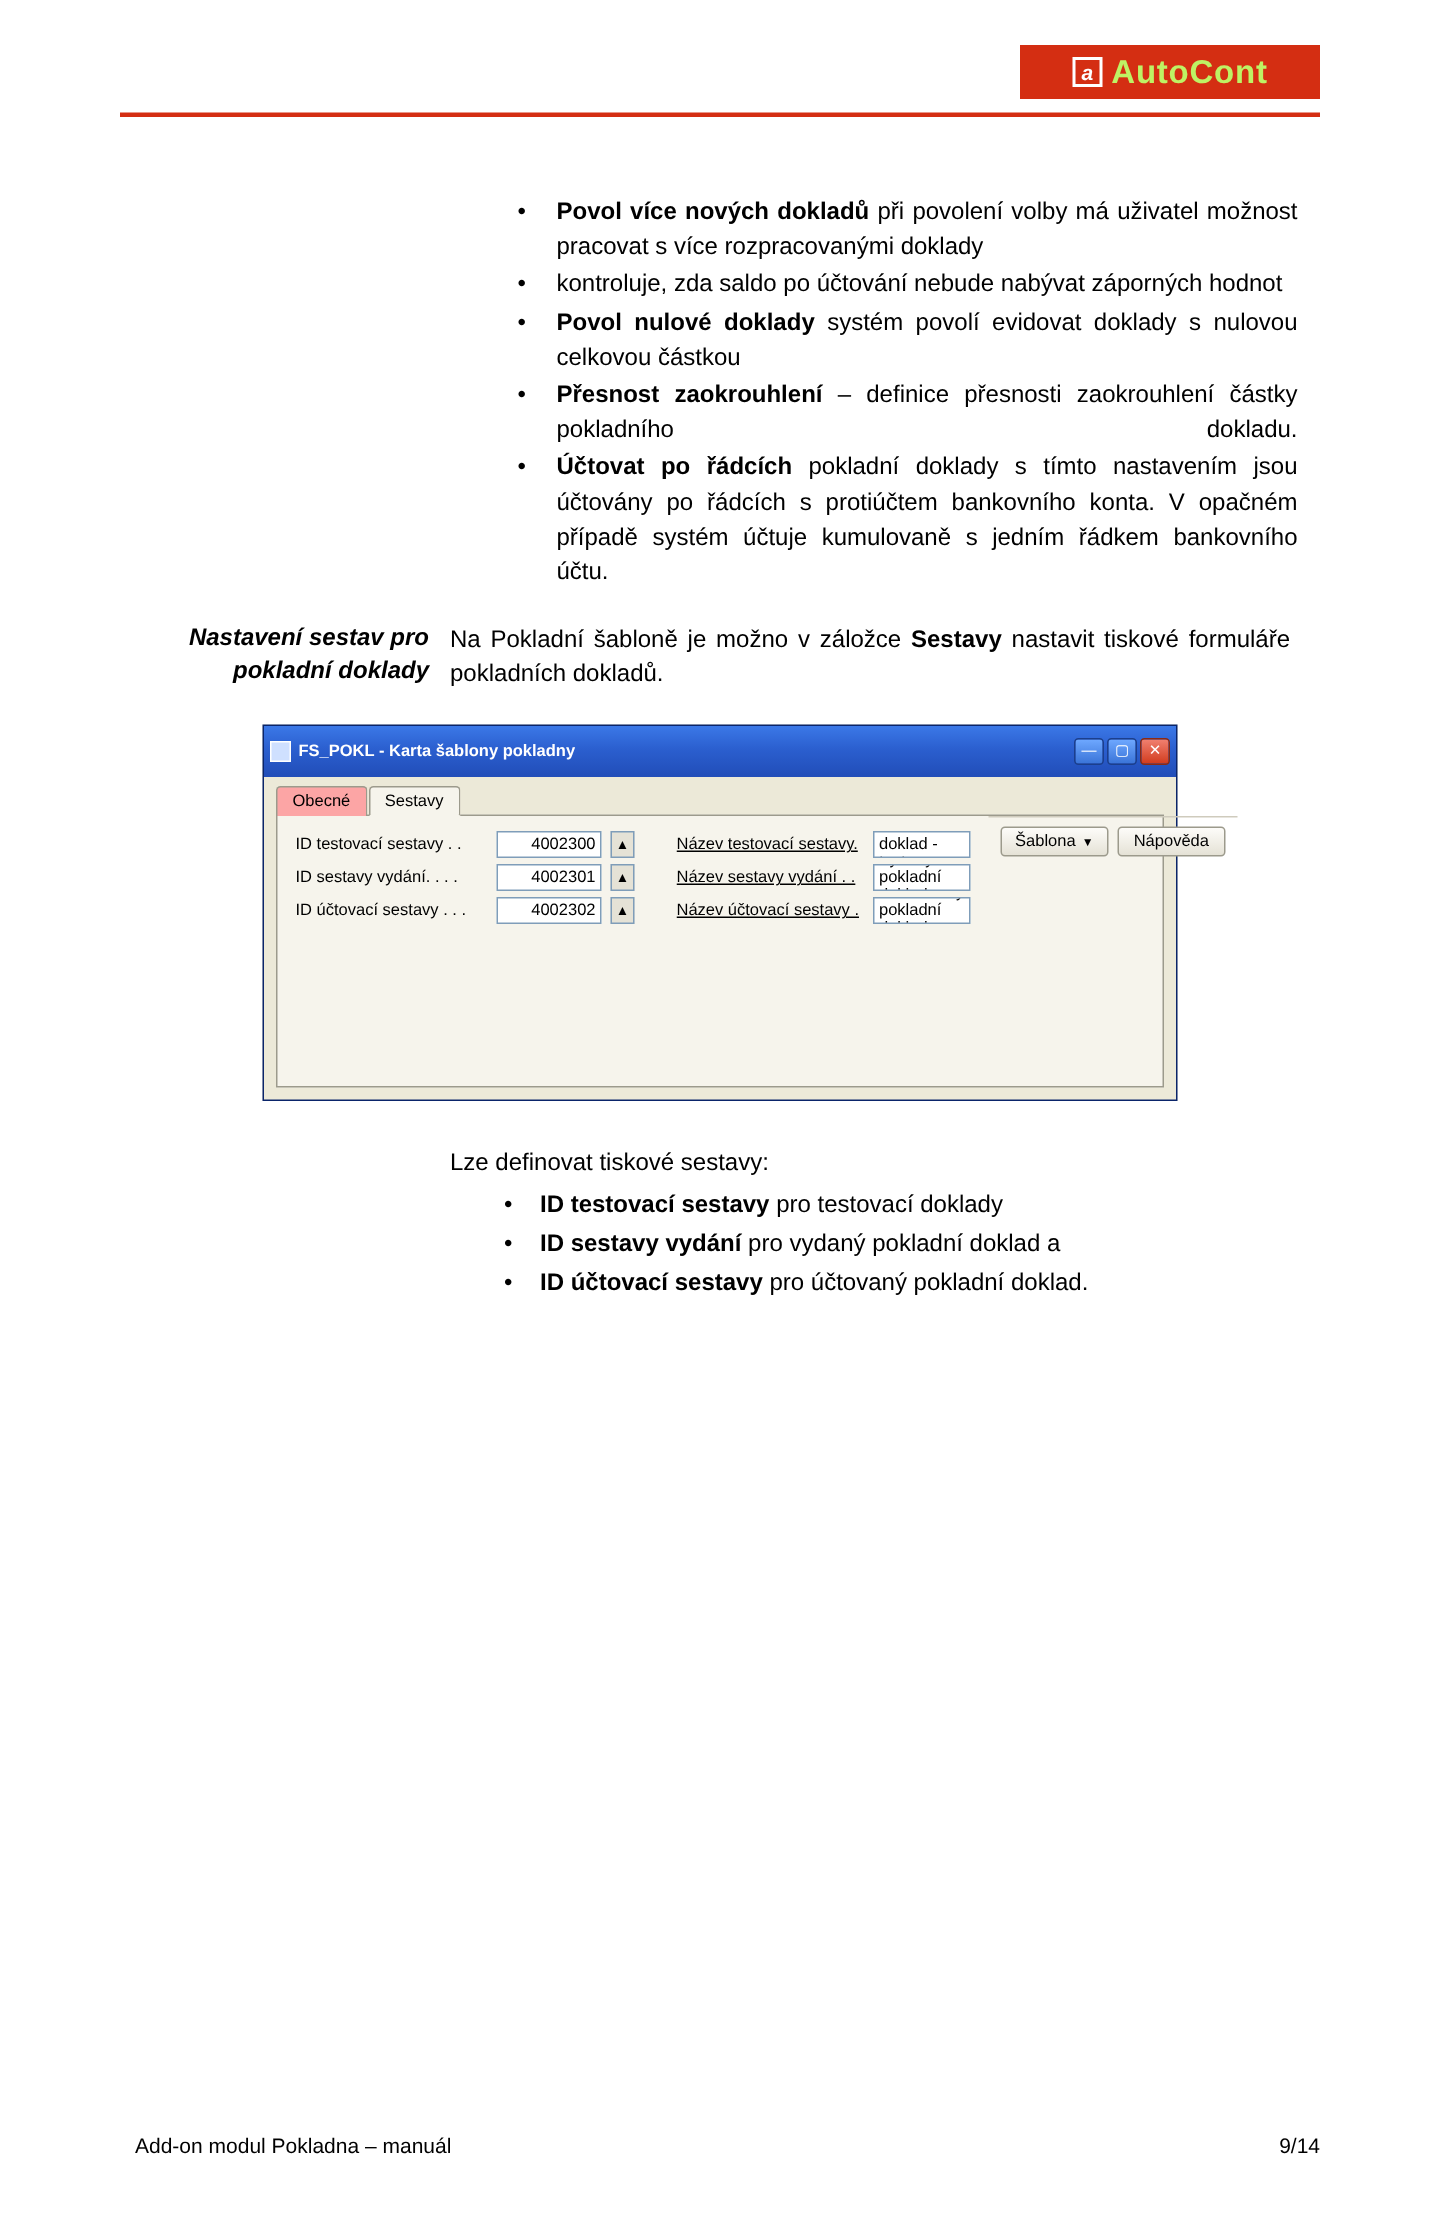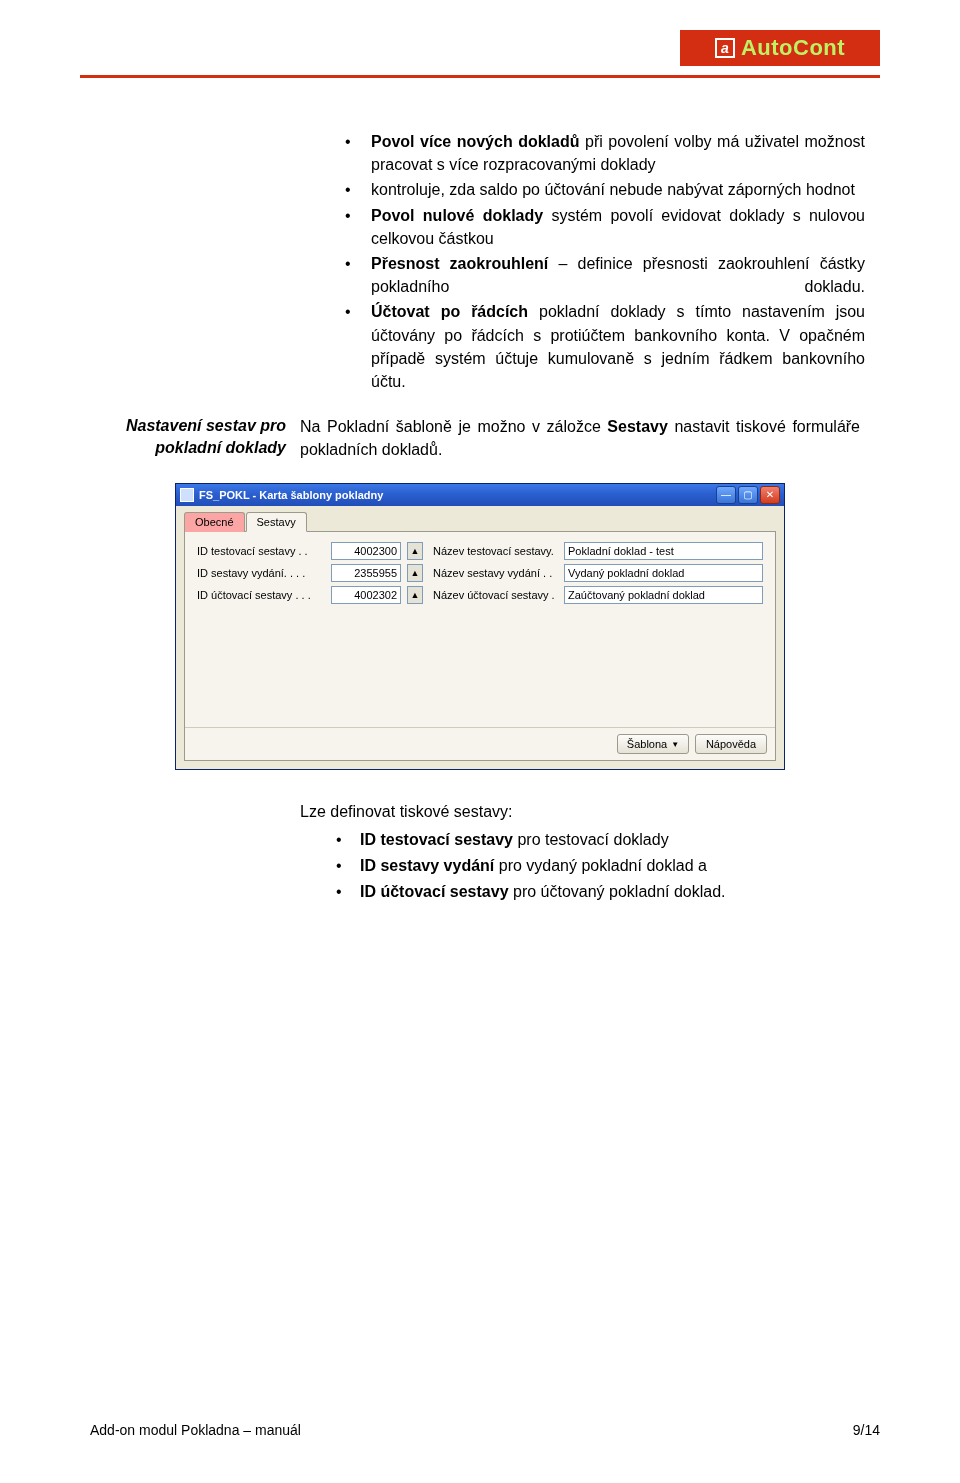--- a/index.html
+++ b/index.html
@@ -13,38 +13,38 @@
   .content { padding-top: 130px; }
   .bullets1 { margin-left: 235px; width: 530px; font-size: 16px; line-height: 1.45; text-align: justify; }
   .bullets1 li { list-style: none; position: relative; padding-left: 36px; margin-bottom: 2px; }
   .bullets1 li:before { content: "•"; position: absolute; left: 10px; top: 0; font-size: 16px; }
   .row2 { display: flex; margin-top: 22px; }
   .sidelabel { width: 200px; font-style: italic; font-weight: bold; font-size: 16px; text-align: right; padding-right: 14px; line-height: 1.35; }
   .row2-text { width: 560px; font-size: 16px; line-height: 1.45; text-align: justify; }
 
   
   .win { margin: 22px auto 0 auto; width: 610px; border: 1px solid #0a246a; background: #ece9d8; font-family: Tahoma, sans-serif; font-size: 11px; }
-  .titlebar { height: 22px; background: linear-gradient(to bottom, #3b78e7 0%, #2b5fcf 45%, #214db8 100%); display: flex; align-items: center; justify-content: space-between; padding: 0 4px; color: #fff; }
+  .titlebar { height: 34px; background: linear-gradient(to bottom, #3b78e7 0%, #2b5fcf 45%, #214db8 100%); display: flex; align-items: center; justify-content: space-between; padding: 0 4px; color: #fff; }
   .tb-left { display: flex; align-items: center; gap: 5px; }
   .tb-icon { width: 14px; height: 14px; background: #cfe0ff; border: 1px solid #fff; }
   .tb-title { font-weight: bold; font-size: 11px; }
   .tb-right { display: flex; gap: 2px; }
   .tb-btn { width: 20px; height: 18px; background: linear-gradient(#6ea8ff,#3a74d8); border: 1px solid #1c3f8c; border-radius: 3px; display: flex; align-items: center; justify-content: center; color: #fff; font-size: 10px; line-height: 1; }
   .tb-btn.close { background: linear-gradient(#f08070,#d23c1e); border-color: #8c2a12; }
   .win-body { padding: 6px 8px 8px 8px; }
   .tabs { display: flex; gap: 1px; margin-bottom: -1px; position: relative; z-index: 2; }
   .tab { padding: 3px 10px; border: 1px solid #9c9a8c; border-bottom: none; background: #fca5a5; border-radius: 3px 3px 0 0; color: #000; }
   .tab.active { background: #f6f4ec; border-bottom: 1px solid #f6f4ec; }
-  .pane { border: 1px solid #9c9a8c; background: #f6f4ec; height: 230px; position: relative; display: flex; flex-direction: column; justify-content: space-between; }
+  .pane { border: 1px solid #9c9a8c; background: #f6f4ec; height: 182px; position: relative; display: flex; flex-direction: row; }
   .form-area { padding: 10px 12px; }
   .frow { display: flex; align-items: center; gap: 6px; margin-bottom: 4px; }
   .flabel { width: 128px; color: #000; white-space: nowrap; overflow: hidden; }
   .fin { width: 70px; height: 18px; border: 1px solid #7f9db9; background: #fff; padding: 0 3px; display: inline-flex; align-items: center; justify-content: flex-end; font-size: 11px; }
   .arrow { width: 16px; height: 18px; border: 1px solid #7f9db9; background: #e5e2d6; display: inline-flex; align-items: center; justify-content: center; font-size: 9px; }
-  .flabel2 { width: 125px; margin-left: 4px; white-space: nowrap; overflow: hidden; }
+  .flabel2 { width: 125px; margin-left: 22px; white-space: nowrap; overflow: hidden; text-decoration: underline; }
   .fin2 { flex: 1; height: 18px; border: 1px solid #7f9db9; background: #fff; padding: 0 3px; display: inline-flex; align-items: center; font-size: 11px; overflow: hidden; }
   .winfooter { display: flex; justify-content: flex-end; gap: 6px; padding: 6px 8px; border-top: 1px solid #cfcbbd; }
   .wbtn { min-width: 72px; height: 20px; border: 1px solid #9c9a8c; background: linear-gradient(#fdfcf9,#e5e2d6); border-radius: 3px; display: inline-flex; align-items: center; justify-content: center; padding: 0 8px; gap: 4px; font-size: 11px; }
   .wbtn .caret { font-size: 8px; }
 
   .bottom-block { margin: 30px 0 0 200px; width: 560px; font-size: 16px; line-height: 1.5; }
   .bottom-block p { margin-bottom: 4px; }
   .bullets2 { margin-top: 4px; }
   .bullets2 li { list-style: none; position: relative; padding-left: 60px; margin-bottom: 2px; }
   .bullets2 li:before { content: "•"; position: absolute; left: 36px; top: 0; }
@@ -103,21 +103,21 @@
           <div class="form-area">
             <div class="frow">
               <span class="flabel">ID testovací sestavy  .  .</span>
               <span class="fin">4002300</span>
               <span class="arrow">▲</span>
               <span class="flabel2">Název testovací sestavy.</span>
               <span class="fin2">Pokladní doklad - test</span>
             </div>
             <div class="frow">
               <span class="flabel">ID sestavy vydání.  .  .  .</span>
-              <span class="fin">2355955</span>
+              <span class="fin">4002301</span>
               <span class="arrow">▲</span>
               <span class="flabel2">Název sestavy vydání .  .</span>
               <span class="fin2">Vydaný pokladní doklad</span>
             </div>
             <div class="frow">
               <span class="flabel">ID účtovací sestavy  .  .  .</span>
               <span class="fin">4002302</span>
               <span class="arrow">▲</span>
               <span class="flabel2">Název účtovací sestavy  .</span>
               <span class="fin2">Zaúčtovaný pokladní doklad</span>

